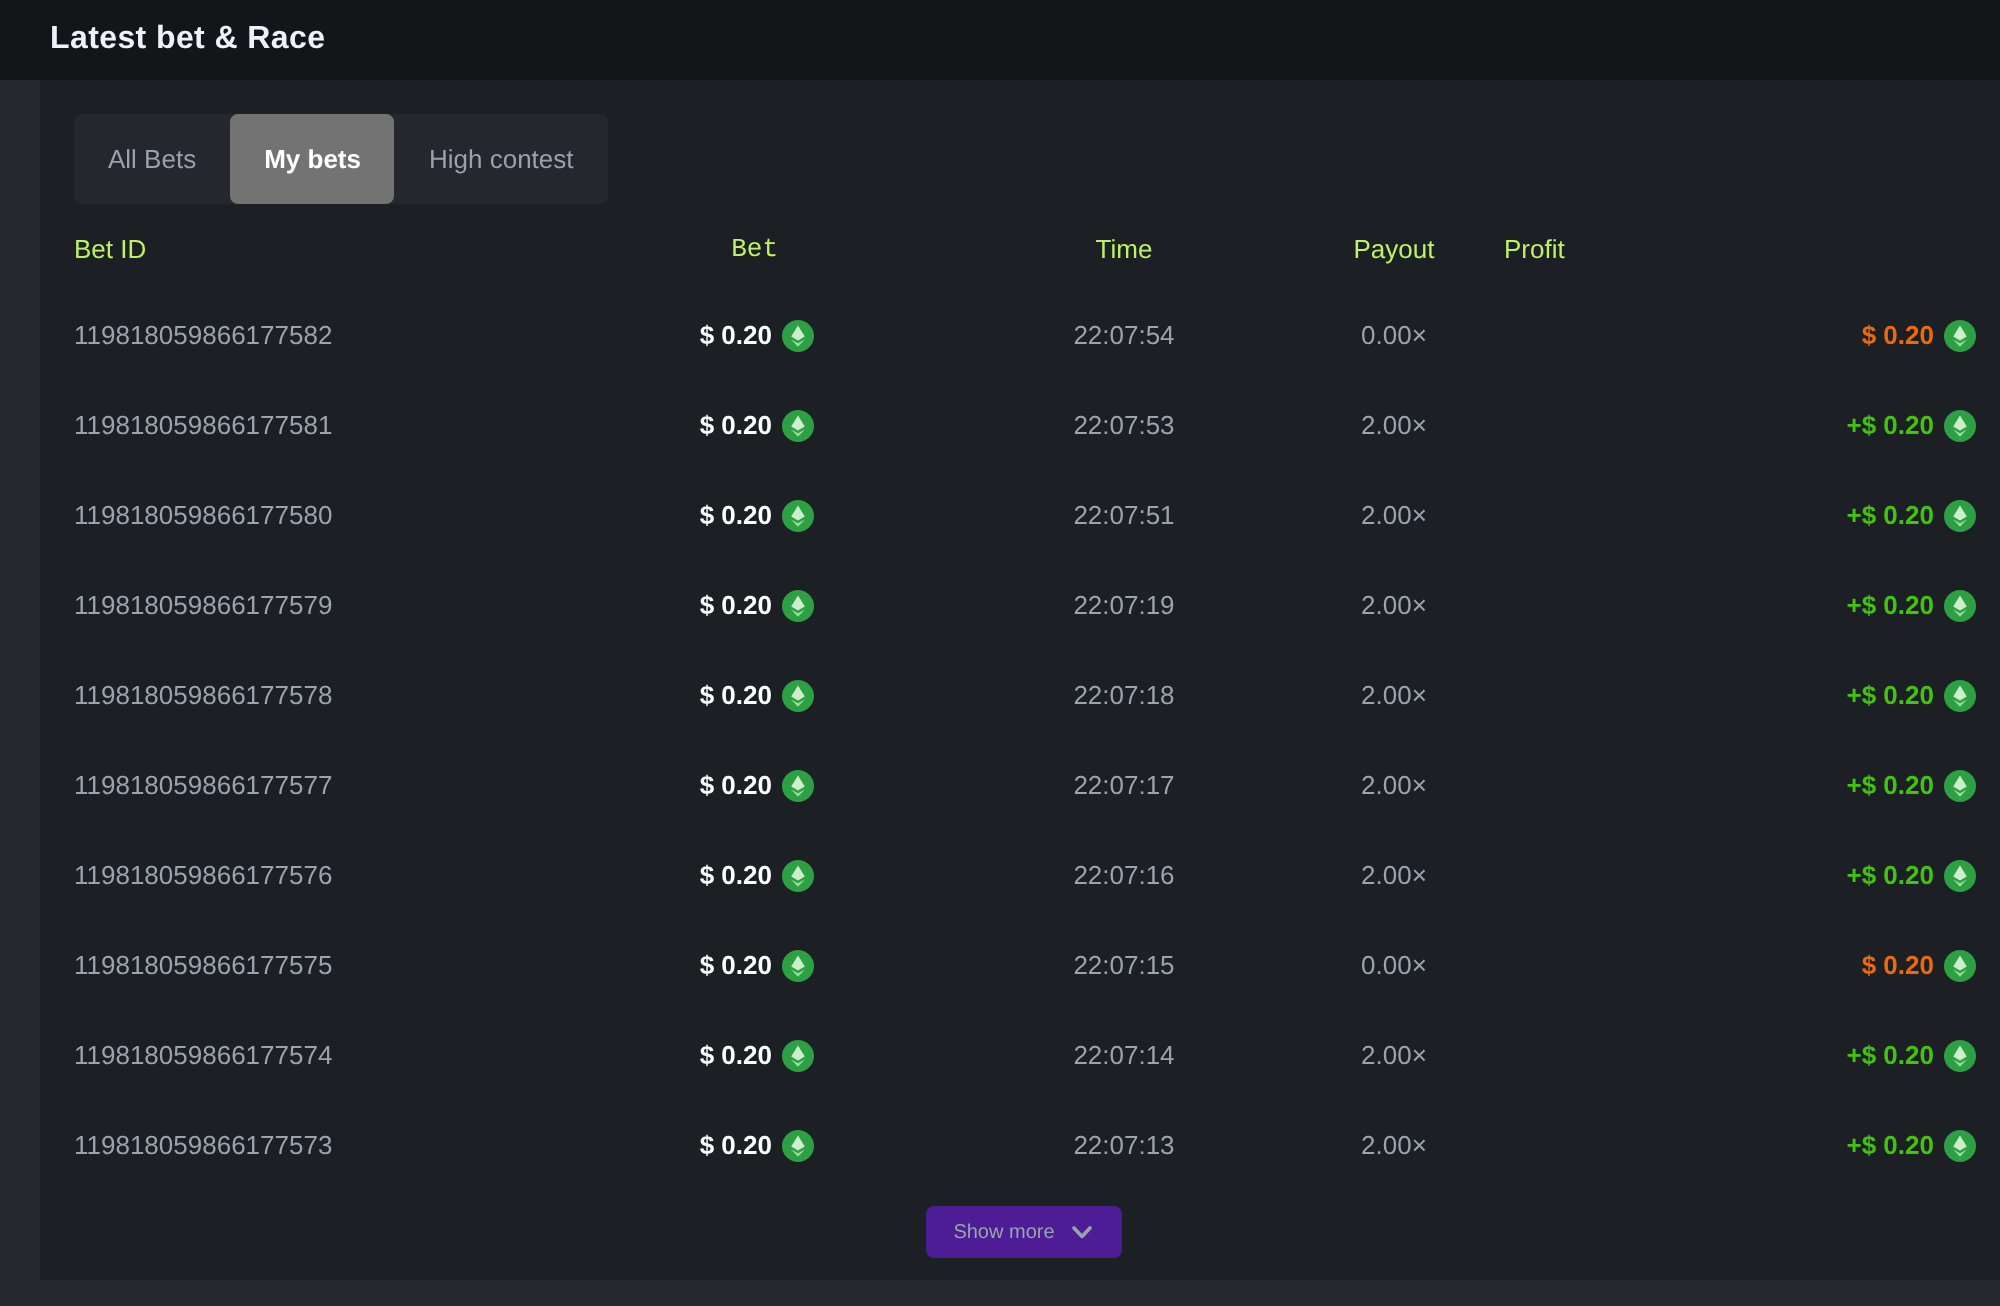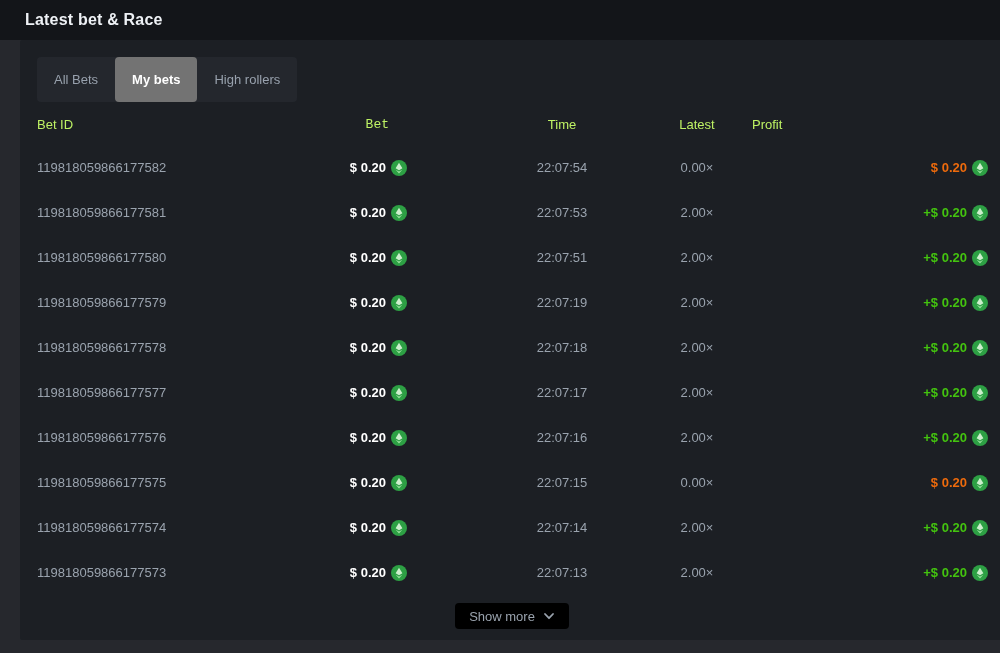--- a/index.html
+++ b/index.html
@@ -24,22 +24,22 @@
   .c-betid{text-align:left;}
   .th.col-bet{text-align:right;padding-right:93px;font-family:Liberation Mono, monospace;}
   .c-bet{display:flex;justify-content:flex-end;align-items:center;
     padding-right:75px;color:#ffffff;font-weight:700;}
   .th.col-time,.c-time{text-align:center;}
   .th.col-payout,.c-payout{text-align:center;}
   .th.col-profit{}
   .c-profit{display:flex;justify-content:flex-end;align-items:center;font-weight:700;}
   .coin{width:16px;height:16px;margin-left:5px;flex:0 0 16px;display:inline-block;}
   .show-more{display:flex;align-items:center;gap:8px;margin:8px auto 17px;
-    height:26px;padding:0 14px;background:#000000;border:none;border-radius:4px;
-    color:#9aa3ae;font-size:13px;font-family:"Liberation Sans",sans-serif;cursor:pointer;}
+    height:26px;padding:0 14px;background:#4c1d95;border:none;border-radius:4px;
+    color:#9aa3ae;font-size:10px;font-family:"Liberation Sans",sans-serif;cursor:pointer;}
   .chev{width:12px;height:12px;}
 </style>
 </head>
 <body>
 
 <svg width="0" height="0" style="position:absolute">
   <defs>
     <g id="coin-def">
       <circle cx="8" cy="8" r="8" fill="#2da044"></circle>
       <polygon points="8,2.8 11.4,8.3 8,10.3 4.6,8.3" fill="#cdeecd"></polygon>
@@ -49,28 +49,28 @@
 </svg>
 
 <div class="topbar">
   <span class="page-title">Latest bet &amp; Race</span>
 </div>
 
 <section class="panel">
   <div class="tabs">
     <div class="tab">All Bets</div>
     <div class="tab active">My bets</div>
-    <div class="tab">High rollers</div>
+    <div class="tab">High contest</div>
   </div>
 
   <div class="thead">
     <span class="th col-betid">Bet ID</span>
     <span class="th col-bet">Bet</span>
     <span class="th col-time">Time</span>
-    <span class="th col-payout">Latest</span>
+    <span class="th col-payout">Payout</span>
     <span class="th col-profit">Profit</span>
   </div>
 
   <div class="tbody">
   <div class="tr">
     <span class="td c-betid">119818059866177582</span>
     <span class="td c-bet">
       <span class="amount">$ 0.20</span>
       <svg class="coin" viewBox="0 0 16 16">
             <use href="#coin-def"></use>

